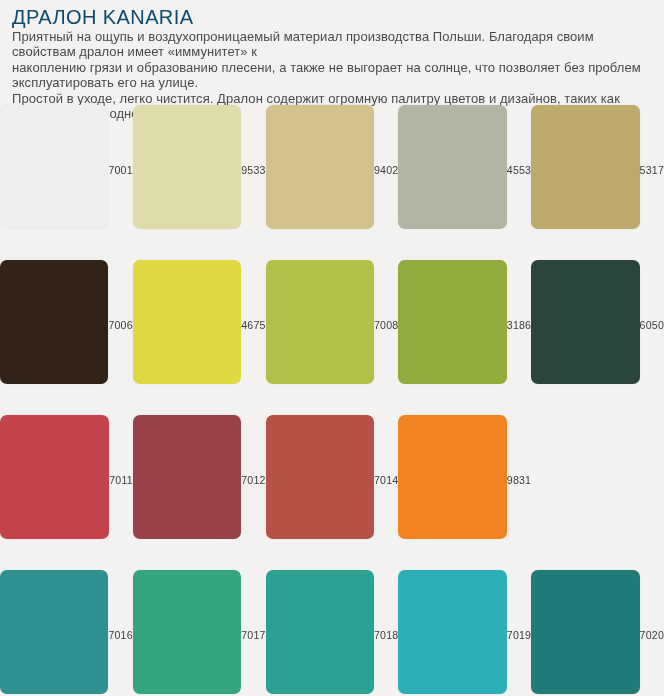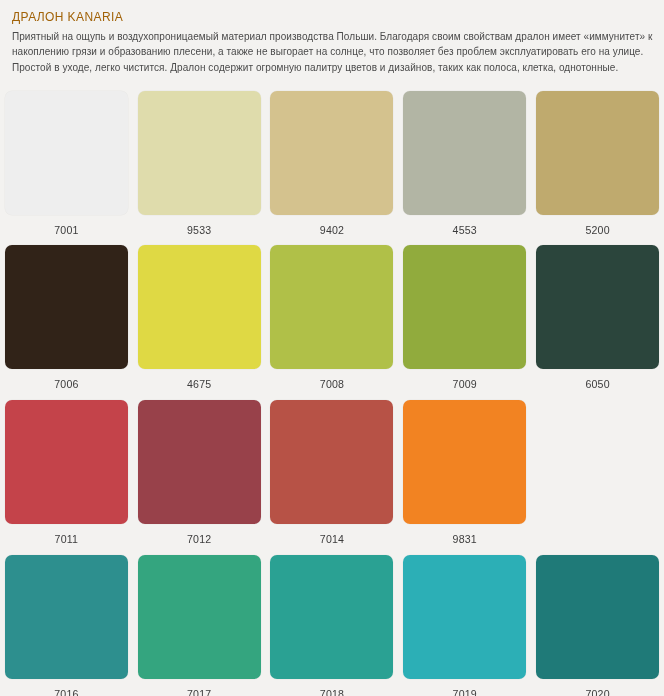--- a/index.html
+++ b/index.html
@@ -17,30 +17,30 @@
     position: relative;
     width: 664px;
     height: 696px;
     background: #f3f2f0;
     box-sizing: border-box;
   }
   .header {
     padding: 9px 10px 0 10px;
   }
   .title {
-    font-size: 12px;
-    color: #a16207;
+    font-size: 20px;
+    color: #0c4a6e;
     letter-spacing: 0.4px;
     font-weight: 400;
     line-height: 17px;
     margin: 0 0 3px 2px;
     white-space: nowrap;
   }
   .desc {
-    font-size: 10px;
+    font-size: 13px;
     color: #4a4a4a;
     line-height: 15.4px;
     margin: 0 0 0 2px;
     letter-spacing: 0.06px;
     text-align: left;
     max-width: 648px;
   }
   .grid {
     position: absolute;
     top: 88px;
@@ -52,21 +52,20 @@
     width: 664px;
     height: 155px;
     margin-bottom: 0px;
   }
   .cell {
     width: 132.8px;
     height: 155px;
     position: relative;
     box-sizing: border-box;
     display: flex;
-    flex-direction: column;
     align-items: center;
   }
   .swatch {
     width: 123px;
     height: 124px;
     border-radius: 7px;
     margin-top: 2px;
     box-shadow: 0 0 0 0.5px rgba(0,0,0,0.04);
   }
   .code {
@@ -107,40 +106,40 @@
       <div class="cell">
         <div class="swatch" style="background: rgb(212, 194, 142);"></div>
         <div class="code">9402</div>
       </div>
       <div class="cell">
         <div class="swatch" style="background: rgb(178, 181, 164);"></div>
         <div class="code">4553</div>
       </div>
       <div class="cell">
         <div class="swatch" style="background: rgb(191, 170, 110);"></div>
-        <div class="code">5200</div>
+        <div class="code">5317</div>
       </div>
     </div>
 
     <div class="row row-2">
       <div class="cell">
         <div class="swatch" style="background: rgb(49, 35, 24);"></div>
         <div class="code">7006</div>
       </div>
       <div class="cell">
         <div class="swatch" style="background: rgb(223, 217, 68);"></div>
         <div class="code">4675</div>
       </div>
       <div class="cell">
         <div class="swatch" style="background: rgb(176, 192, 72);"></div>
         <div class="code">7008</div>
       </div>
       <div class="cell">
         <div class="swatch" style="background: rgb(145, 171, 61);"></div>
-        <div class="code">7009</div>
+        <div class="code">3186</div>
       </div>
       <div class="cell">
         <div class="swatch" style="background: rgb(43, 69, 60);"></div>
         <div class="code">6050</div>
       </div>
     </div>
 
     <div class="row row-3">
       <div class="cell">
         <div class="swatch" style="background: rgb(196, 67, 74);"></div>

